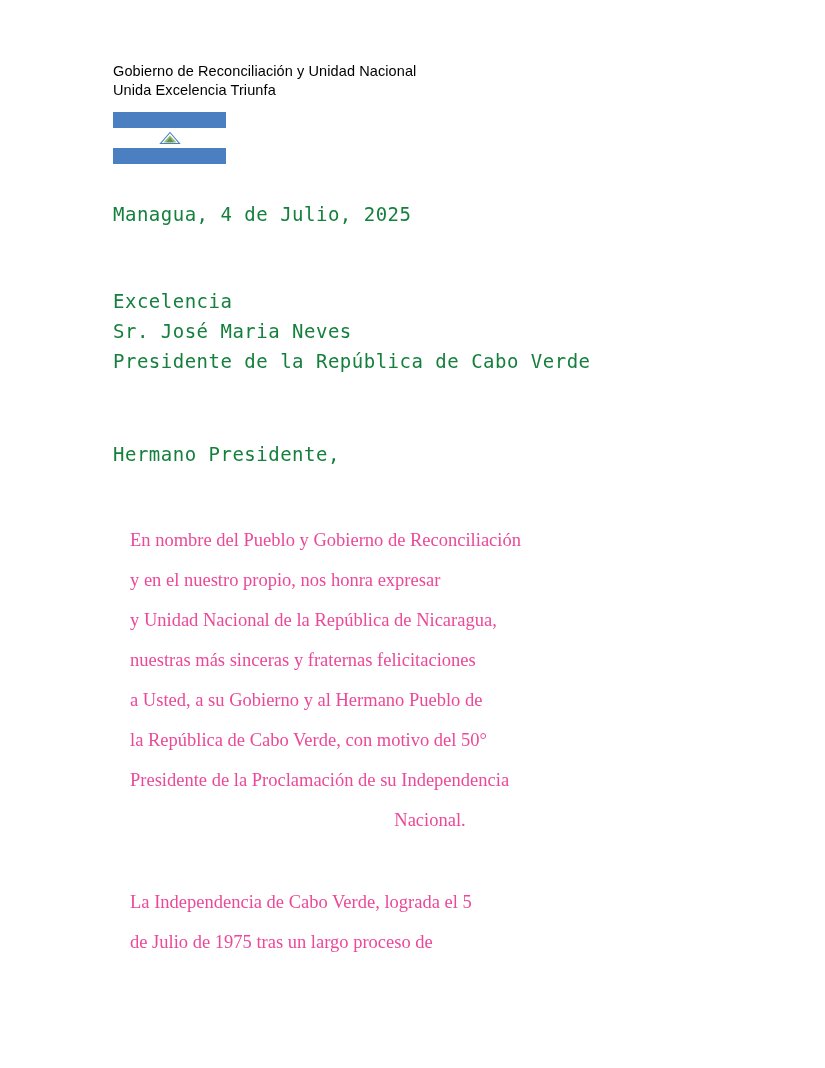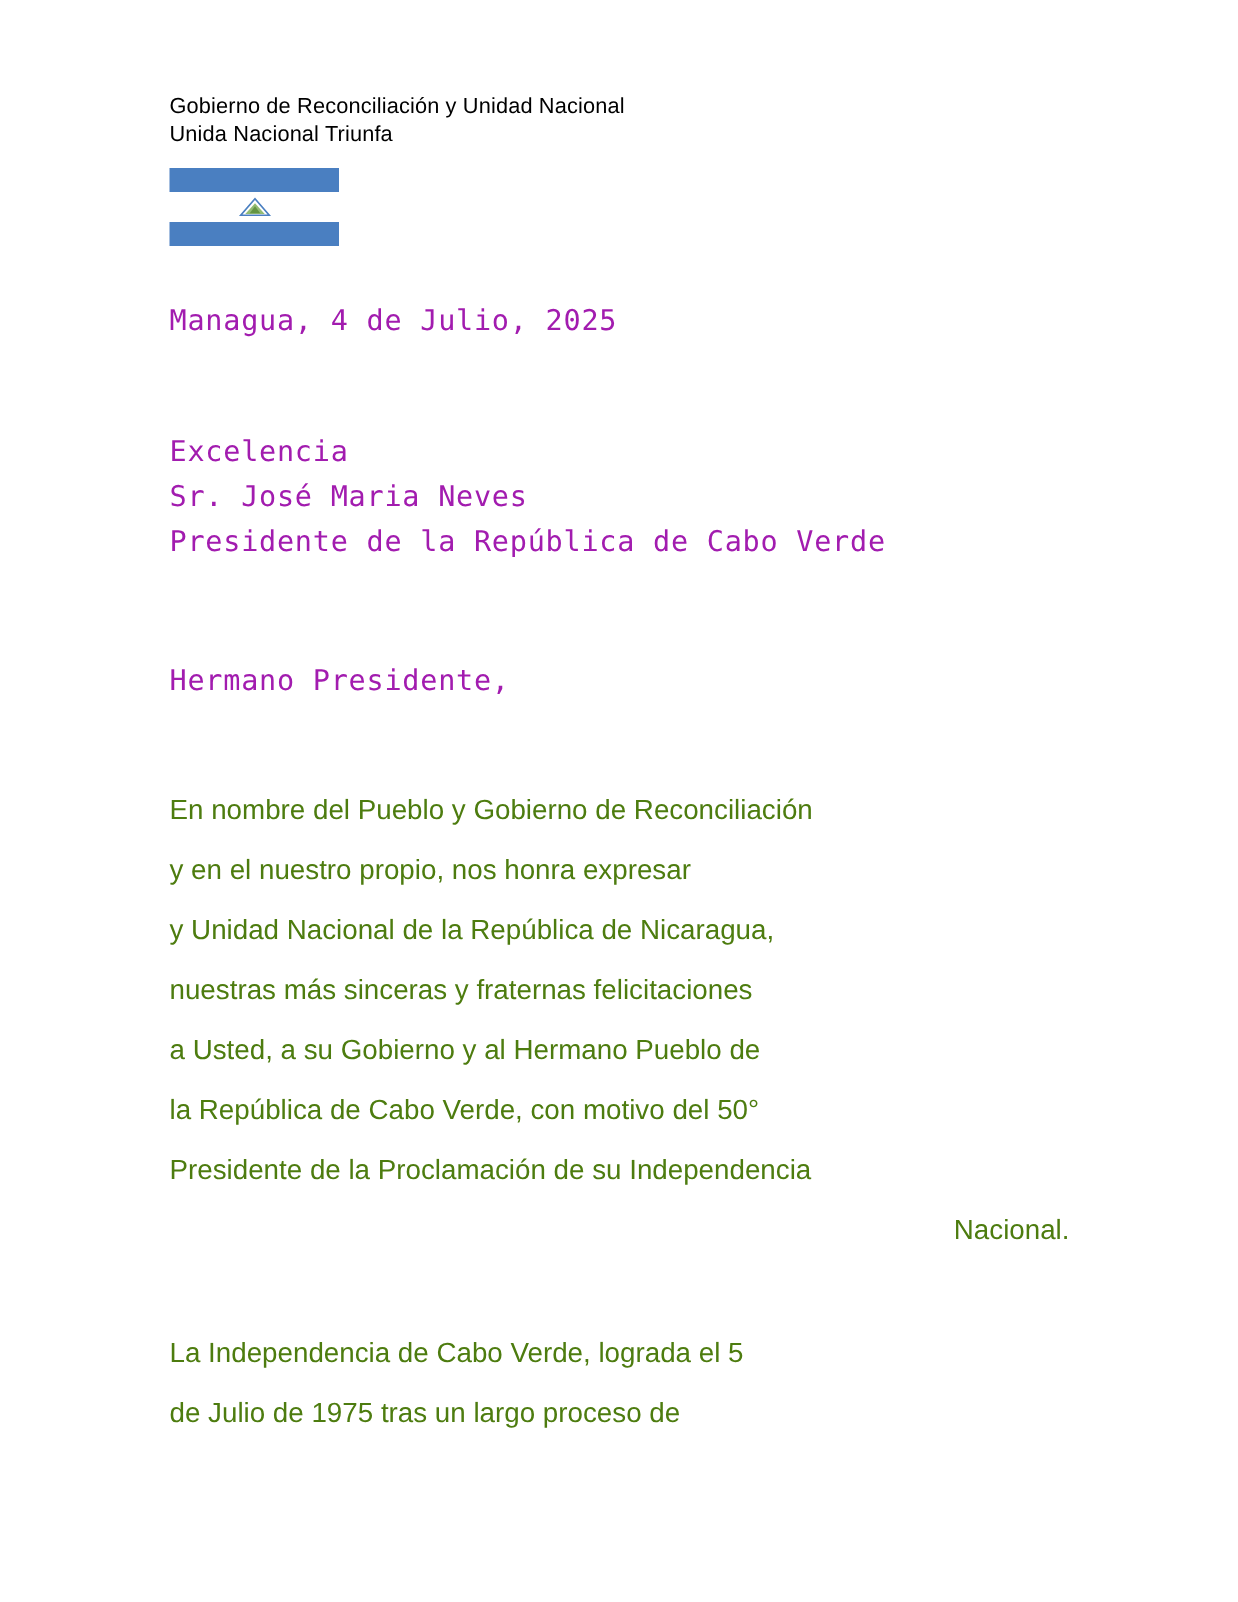--- a/index.html
+++ b/index.html
@@ -64,60 +64,60 @@
     top: 19px;
     width: 22px;
     height: 14px;
   }
   .body-text {
     position: absolute;
     left: 113px;
     width: 600px;
     font-family: "DejaVu Sans Mono", monospace;
     font-size: 19px;
-    color: #a21caf;
+    color: #15803d;
   }
   .block-date {
     top: 203px;
     letter-spacing: 0.5px;
   }
   .block-addressee {
     top: 286px;
     line-height: 30px;
     letter-spacing: 0.5px;
   }
   .block-salutation {
     top: 443px;
     letter-spacing: 0.5px;
   }
   .para {
     position: absolute;
-    left: 113px;
+    left: 130px;
     width: 600px;
-    font-family: Liberation Sans, sans-serif;
+    font-family: Liberation Serif, serif;
     font-size: 18.5px;
     line-height: 40px;
     text-align: justify;
     text-justify: inter-word;
-    color: #4d7c0f;
+    color: #ec4899;
   }
   .para-1 { top: 520px; }
   .para-2 { top: 882px; }
   .para div.lastline {
-    text-align: right;
+    text-align: center;
   }
 </style>
 </head>
 <body>
 
 <div class="page">
 
   <div class="letterhead">
     <div class="letterhead-line">Gobierno de Reconciliación y Unidad Nacional</div>
-    <div class="letterhead-line">Unida Nacional Triunfa</div>
+    <div class="letterhead-line">Unida Excelencia Triunfa</div>
   </div>
 
   <div class="flag">
     <div class="stripe top"></div>
     <div class="middle"></div>
     <div class="stripe bottom"></div>
     <svg class="emblem" viewBox="0 0 22 14">
       <polygon points="11,1.5 20.5,12.5 1.5,12.5" fill="none" stroke="#4A7FC1" stroke-width="1.1"></polygon>
       <polygon points="11,4.5 17.5,11.6 4.5,11.6" fill="#7FAF5A" opacity="0.85"></polygon>
       <polygon points="11,6.5 14.5,11.2 7.5,11.2" fill="#5E8F3E" opacity="0.9"></polygon>

